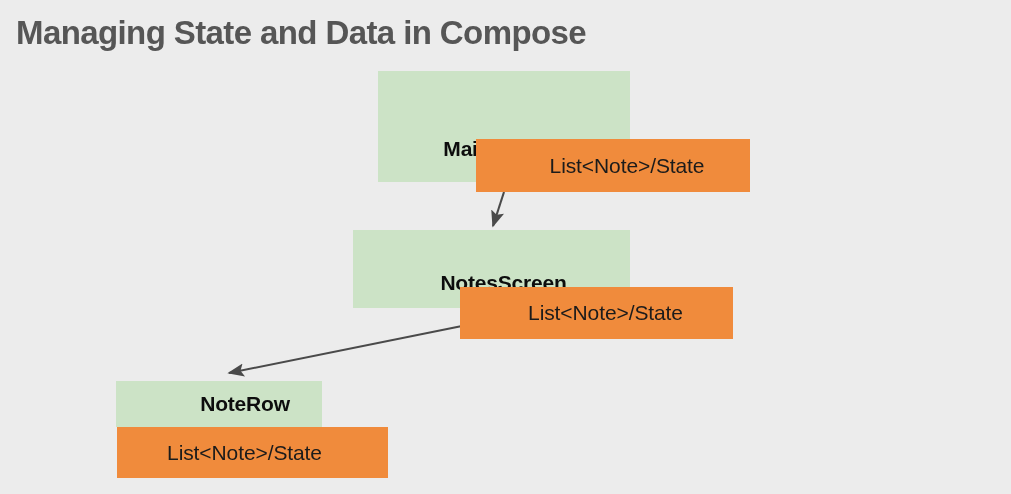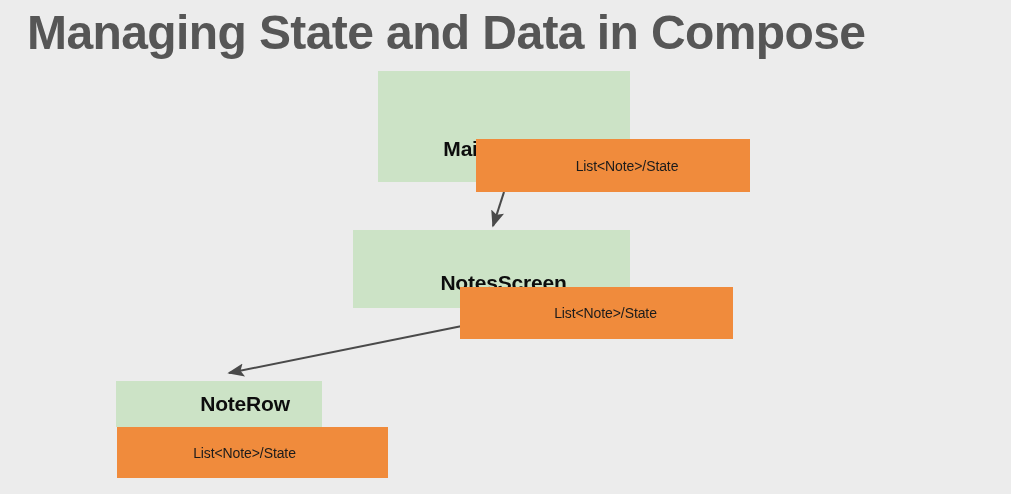--- a/index.html
+++ b/index.html
@@ -17,27 +17,26 @@
     position: relative;
     width: 1011px;
     height: 494px;
     background: #ececec;
   }
   #slide-title {
     position: absolute;
     left: 16px;
     top: 2px;
     width: 980px;
-    font-size: 48px;
+    font-size: 33px;
     font-weight: bold;
     color: #565656;
     letter-spacing: -0.6px;
     line-height: 62px;
     white-space: nowrap;
-    margin-left: 11px;
   }
   .node-box {
     position: absolute;
     box-sizing: border-box;
     display: flex;
     align-items: center;
     justify-content: center;
   }
   .node-green {
     background: #cce3c6;
@@ -46,21 +45,21 @@
     background: #f08b3c;
   }
   .node-label {
     font-size: 21px;
     font-weight: bold;
     color: #0d0d0d;
     letter-spacing: -0.2px;
     white-space: nowrap;
   }
   .state-label {
-    font-size: 14px;
+    font-size: 21px;
     font-weight: normal;
     color: #1b1b1b;
     letter-spacing: -0.1px;
     white-space: nowrap;
   }
   
   #box-main-green   { left: 378px; top: 71px;  width: 252px; height: 111px; }
   #box-main-green .node-label { transform: translate(0px, 22px); }
   #box-main-orange  { left: 476px; top: 139px; width: 274px; height: 53px; }
   #box-main-orange .state-label { transform: translate(14px, 0px); }

